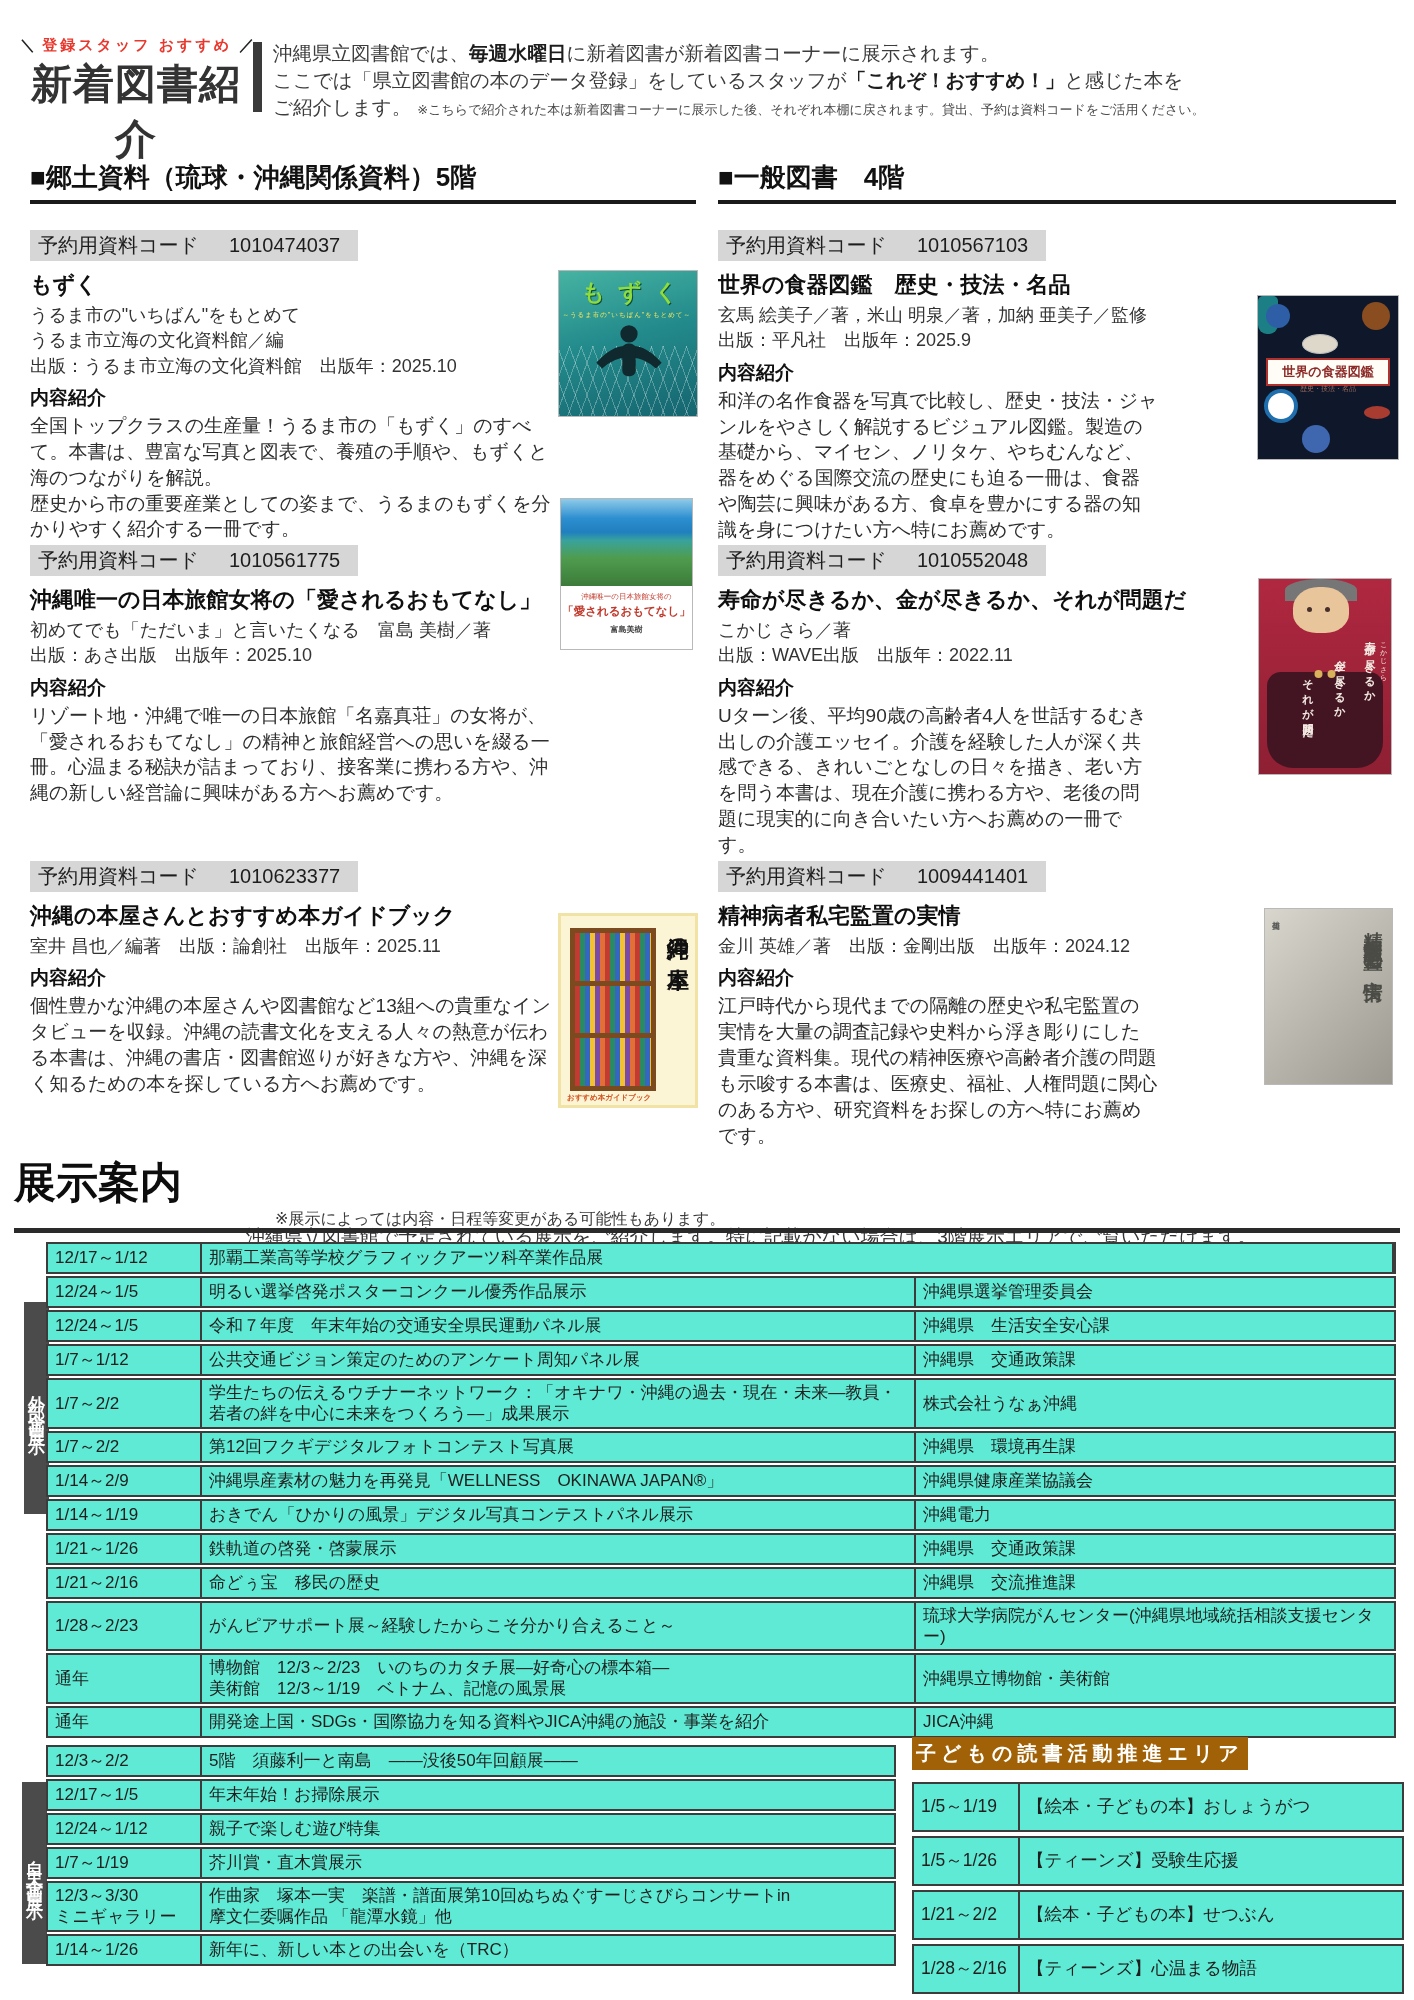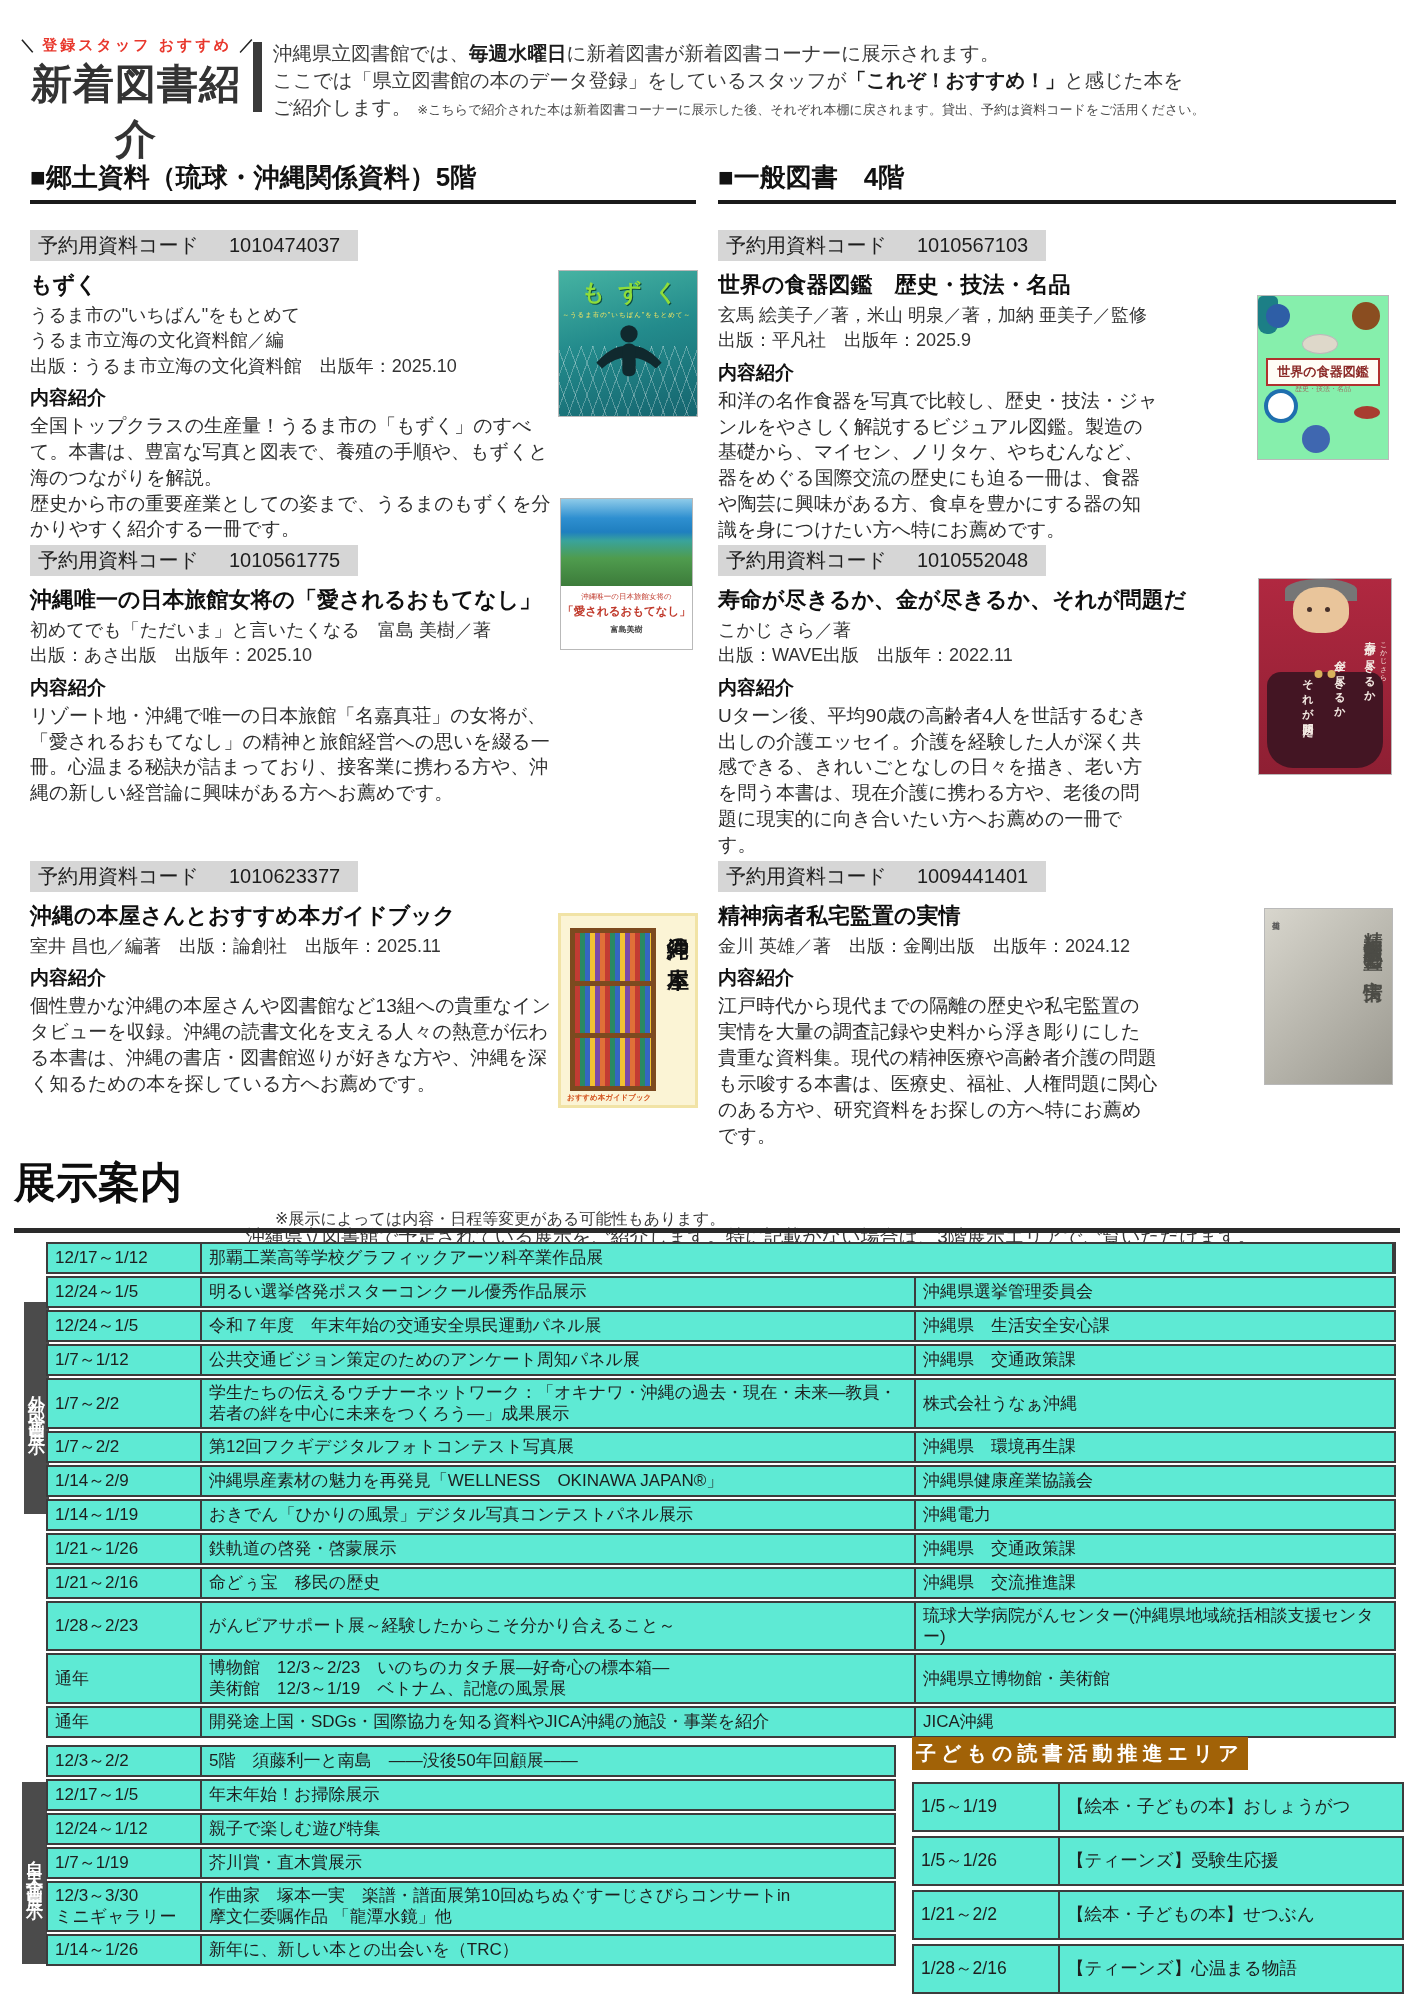--- a/index.html
+++ b/index.html
@@ -55,21 +55,21 @@
   .cv-omote .t3{position:absolute;left:0;right:0;top:83%;text-align:center;font-size:8px;font-weight:700;color:#444;}
 
   .cv-honya{left:528px;top:52px;width:140px;height:195px;background:#fbf4d5;border:3px solid #f1e3a6;}
   .cv-honya .shelf{position:absolute;left:9px;top:12px;bottom:14px;width:86px;background:#7c4a1f;
      padding:5px;display:flex;flex-direction:column;gap:5px;box-sizing:border-box;}
   .cv-honya .shelfrow{flex:1;background:repeating-linear-gradient(90deg,#c23b33 0 5px,#2a8a62 5px 10px,#3566c2 10px 15px,#f2c232 15px 20px,#7a4aa8 20px 25px,#e07038 25px 30px);}
   .cv-honya .cv-vtitle{position:absolute;right:2px;top:4px;writing-mode:vertical-rl;font-size:22px;
      font-weight:900;color:#111;letter-spacing:2px;}
   .cv-honya .cv-sub{position:absolute;left:6px;bottom:2px;font-size:7.5px;color:#d3541f;font-weight:700;}
 
-  .cv-shokki{left:539px;top:65px;width:132px;height:165px;background:#86efac;}
+  .cv-shokki{left:539px;top:65px;width:142px;height:165px;background:#0f172a;}
   .cv-shokki .dish{position:absolute;border-radius:50%;}
   .cv-shokki .d1{top:8px;left:8px;width:24px;height:24px;background:#2e5ea6;}
   .cv-shokki .d2{top:6px;right:8px;width:28px;height:28px;background:#8a4d20;}
   .cv-shokki .d3{top:38px;left:44px;width:34px;height:18px;background:#ded8ca;border:1px solid #bbb;}
   .cv-shokki .d4{bottom:36px;left:6px;width:26px;height:26px;background:#fff;border:4px solid #1f6fae;}
   .cv-shokki .d5{bottom:8px;right:10px;width:20px;height:38px;background:#1c7f86;border-radius:5px 5px 9px 9px;}
   .cv-shokki .d6{bottom:6px;left:44px;width:28px;height:28px;background:#3f67b0;}
   .cv-shokki .d7{bottom:40px;right:8px;width:26px;height:13px;background:#a83c30;}
   .cv-shokki .cv-box{position:absolute;left:8px;right:8px;top:62px;background:#fffdf6;border:2px solid #b0312e;
      color:#8c2b28;font-size:13px;font-weight:800;text-align:center;padding:3px 0;}
@@ -102,21 +102,21 @@
   .ex-external{left:46px;top:1242px;width:1350px;}
   .ex-internal{left:46px;top:1745px;width:850px;}
   .child-table{left:912px;top:1782px;width:492px;}
   .trow{display:flex;border:2px solid #3c3c3c;margin-bottom:2px;background:#5eead4;box-sizing:border-box;}
   .tcell{display:flex;align-items:center;padding:2px 7px;font-size:17px;color:#1e1e1e;
          white-space:pre-line;box-sizing:border-box;min-height:28px;line-height:1.25;}
   .tcell-period{width:152px;flex:none;}
   .tcell-title{flex:1;border-left:2px solid #3c3c3c;}
   .ex-external .tcell-title{border-right:2px solid #3c3c3c;}
   .tcell-org{width:478px;flex:none;}
-  .child-table .tcell-period{width:144px;}
+  .child-table .tcell-period{width:104px;}
   .child-table .tcell{min-height:46px;font-size:17.5px;}
   .child-table .trow{margin-bottom:4px;}
 
   .side-label{position:absolute;background:#4b4b4b;color:#fff;writing-mode:vertical-rl;text-orientation:upright;
      font-size:17px;font-weight:700;letter-spacing:9px;display:flex;align-items:center;justify-content:center;
      box-sizing:border-box;padding:8px 2px;}
   .sl-ext{left:24px;top:1302px;width:25px;height:212px;}
   .sl-int{left:22px;top:1782px;width:25px;height:182px;}
 
   .child-heading{position:absolute;left:912px;top:1737px;background:#a16207;color:#fff;font-size:20px;

